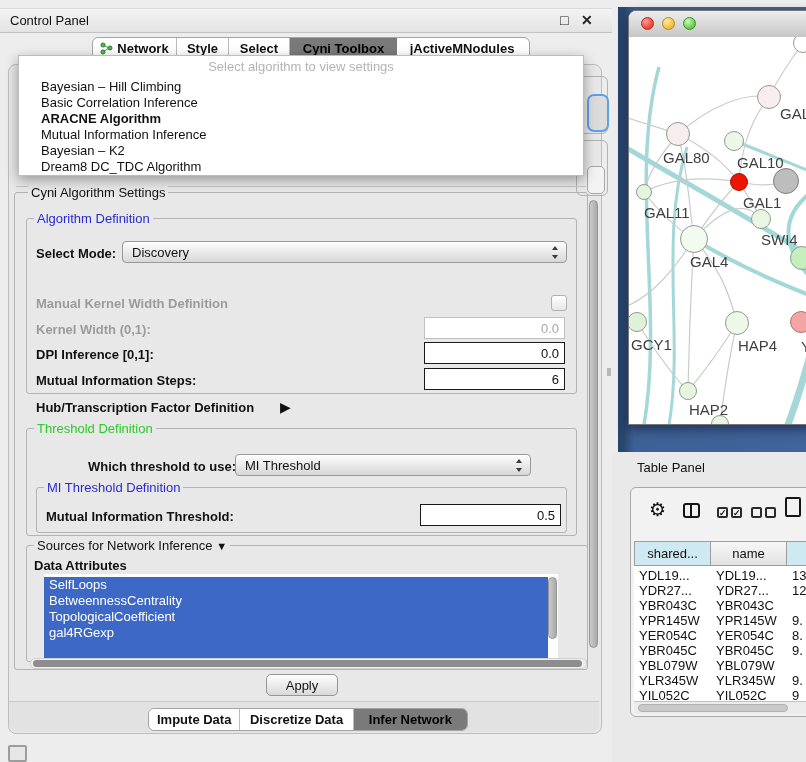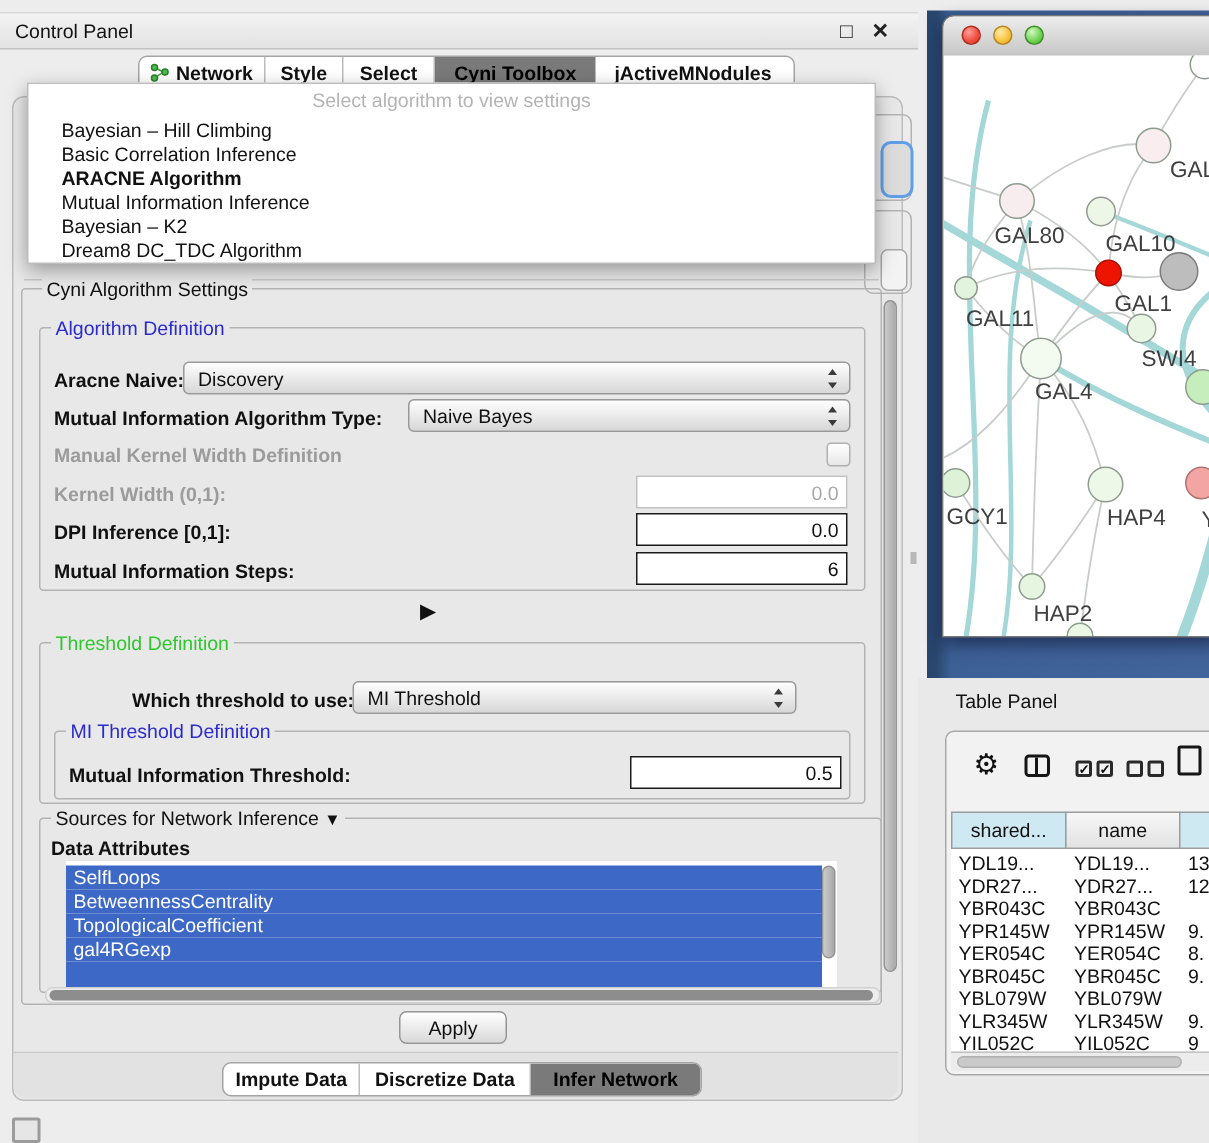--- a/index.html
+++ b/index.html
@@ -114,44 +114,40 @@
   <div class="abs" style="left:16px;top:186px;width:570px;border-top:1px solid #c6c6c6"></div>
 
   <div class="abs group" style="left:14px;top:192px;width:572px;height:476px"></div>
   <span class="legend" style="left:28px;top:185px">Cyni Algorithm Settings</span>
 
   <div class="vthumb" style="left:589px;top:200px;width:9px;height:448px"></div>
 
   <div class="abs group" style="left:26px;top:218px;width:549px;height:174px"></div>
   <span class="legend blue" style="left:34px;top:211px">Algorithm Definition</span>
 
-  <span class="lbl" style="left:36px;top:246px">Aracne Naive:</span>
+  <span class="lbl" style="left:36px;top:246px">Select Mode:</span>
   <div class="combo" style="left:122px;top:241px;width:445px">
     <span class="ctext">Discovery</span>
     <span class="arrows"></span>
   </div>
 
-  <span class="lbl" style="left:36px;top:271px">Mutual Information Algorithm Type:</span>
-  <div class="combo" style="left:272px;top:266px;width:295px">
-    <span class="ctext">Naive Bayes</span>
-    <span class="arrows"></span>
-  </div>
 
   <span class="lbl dis" style="left:36px;top:296px">Manual Kernel Width Definition</span>
   <span class="checkbox" style="left:551px;top:295px"></span>
 
   <span class="lbl dis" style="left:36px;top:322px">Kernel Width (0,1):</span>
   <div class="field dis" style="left:424px;top:317px;width:141px">0.0</div>
 
   <span class="lbl" style="left:36px;top:347px">DPI Inference [0,1]:</span>
   <div class="field" style="left:424px;top:342px;width:141px">0.0</div>
 
   <span class="lbl" style="left:36px;top:373px">Mutual Information Steps:</span>
   <div class="field" style="left:424px;top:368px;width:141px">6</div>
 
+  <span class="lbl" style="left:36px;top:400px">Hub/Transcription Factor Definition</span>
   <span class="abs" style="left:280px;top:399px;font-size:14px">▶</span>
 
   <div class="abs group" style="left:26px;top:428px;width:549px;height:106px"></div>
   <span class="legend green" style="left:34px;top:421px">Threshold Definition</span>
 
   <span class="lbl" style="left:88px;top:459px">Which threshold to use:</span>
   <div class="combo" style="left:235px;top:454px;width:296px">
     <span class="ctext">MI Threshold</span>
     <span class="arrows"></span>
   </div>

